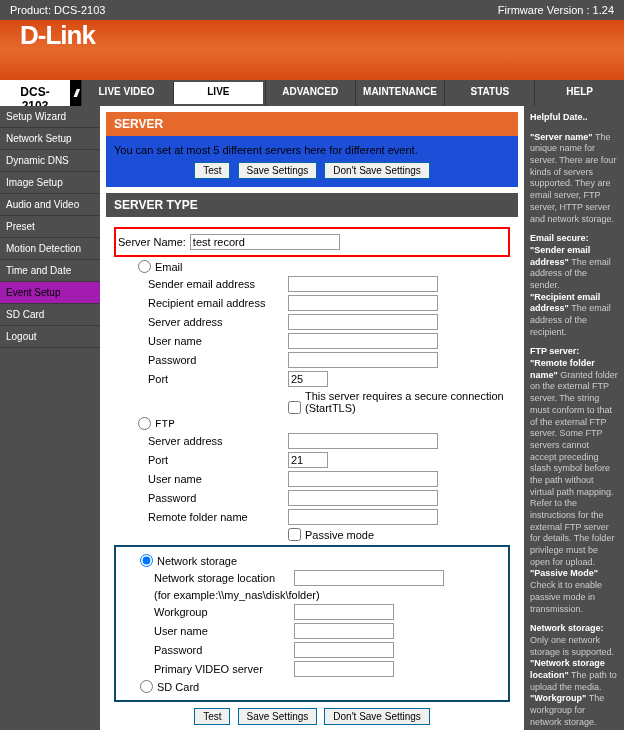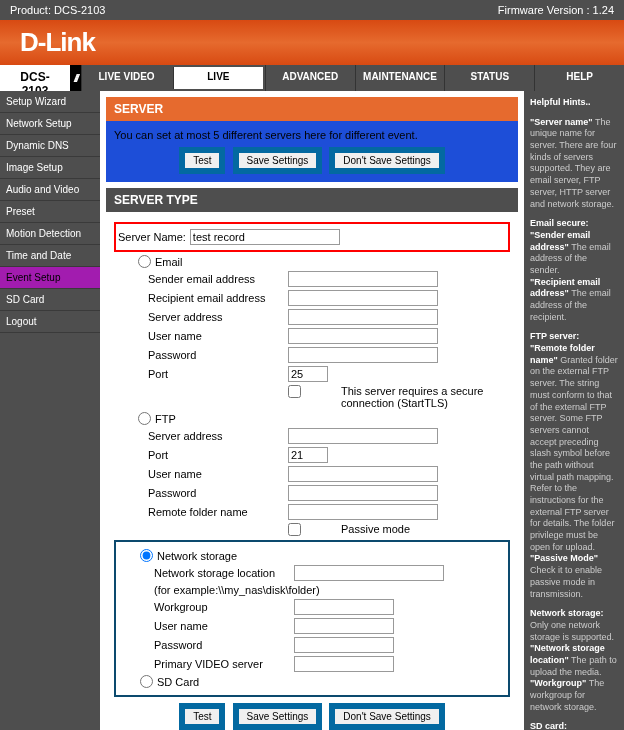--- a/index.html
+++ b/index.html
@@ -1,49 +1,49 @@
 <!DOCTYPE html>
 <html><head>
 <meta charset="utf-8">
 <style>
   * { box-sizing: border-box; margin: 0; padding: 0; }
   body { font-family: Arial, sans-serif; font-size: 11px; background: #fff; width: 624px; }
   .topbar { background: #4e4e4e; color: #fff; display: flex; justify-content: space-between; padding: 4px 10px; font-size: 11px; }
-  .header { background: linear-gradient(to bottom, #d84a12 0%, #e66a2e 50%, #d84a12 100%); height: 45px; display: flex; align-items: center; padding-left: 20px; }
+  .header { background: linear-gradient(to bottom, #d84a12 0%, #e66a2e 50%, #d84a12 100%); height: 60px; display: flex; padding-left: 20px; }
   .logo { color: #fff; font-size: 26px; font-weight: bold; font-family: Arial, sans-serif; letter-spacing: -1px; }
   .navrow { background: #4e4e4e; display: flex; align-items: stretch; height: 26px; }
   .product-tab { background: #fff; color: #000; font-weight: bold; font-size: 12px; padding: 5px 8px; width: 70px; text-align: center; }
   .slashes { background: #000; color: #fff; padding: 3px 4px; font-style: italic; font-weight: bold; letter-spacing: -2px; display: flex; align-items: center; }
   .navbtn { flex: 1; color: #fff; font-size: 10px; font-weight: bold; text-align: center; padding: 6px 4px; border-left: 1px solid #333; cursor: pointer; }
   .navbtn.active { background: #fff; color: #000; margin: 2px; padding: 4px; }
   .body { display: flex; }
   .sidebar { width: 100px; background: #4e4e4e; }
   .sidebar-item { color: #fff; font-size: 10px; padding: 5px 6px; border-bottom: 1px solid #3a3a3a; cursor: pointer; }
   .sidebar-item.active { background: #a21caf; color: #000; }
   .main { flex: 1; background: #fff; padding: 6px; }
   .section-title { background: #e66a2e; color: #fff; font-weight: bold; font-size: 12px; padding: 5px 8px; }
   .section-note { background: #1d4ed8; font-size: 11px; padding: 8px; }
   .btnrow { text-align: center; margin-top: 6px; }
-  button.form-btn { font-size: 10px; padding: 2px 8px; margin: 0 2px; background: #f0f0f0; border: 6px solid #0369a1; cursor: pointer; }
+  button.form-btn { font-size: 10px; padding: 2px 8px; margin: 0 2px; background: #f0f0f0; border: 1px solid #0369a1; cursor: pointer; }
   .section-dark { background: #4e4e4e; color: #fff; font-weight: bold; font-size: 12px; padding: 5px 8px; margin-top: 6px; }
   .form-area { background: #fff; padding: 8px; font-size: 11px; }
   .row { display: flex; align-items: center; margin: 3px 0; }
   .label-bold { font-weight: normal; margin-right: 4px; }
   .indent { margin-left: 24px; }
   .indent2 { margin-left: 34px; }
   .field-label { width: 140px; font-size: 11px; }
   input[type="text"], input[type="password"] { border: 1px solid #999; font-size: 11px; padding: 1px 2px; height: 16px; }
   input.wide { width: 150px; }
   input.port { width: 40px; }
   .hints { width: 100px; background: #4e4e4e; color: #ccc; font-size: 9px; padding: 6px; line-height: 1.3; }
   .hints b { color: #fff; }
   .hints p { margin-bottom: 8px; }
   .redbox1 { border: 2px solid red; padding: 2px; margin: 2px 0; }
   .redbox2 { border: 2px solid #0c4a6e; padding: 4px; margin: 4px 0; }
-  .cb-row { display: flex; align-items: flex-start; margin: 2px 0; gap: 36px; }
+  .cb-row { display: flex; align-items: flex-end; margin: 2px 0; }
   .cb-row input { margin-right: 4px; }
 </style>
 </head>
 <body>
 
 <div class="topbar">
   <span>Product: DCS-2103</span>
   <span>Firmware Version : 1.24</span>
 </div>
 
@@ -126,21 +126,21 @@
           <span class="field-label">Port</span>
           <input type="text" class="port" value="25" style="">
         </div>
       <div class="cb-row indent2" style="margin-left:174px;">
           <input type="checkbox" style="">
           <span>This server requires a secure connection (StartTLS)</span>
         </div>
 
       <div class="row indent">
         <input type="radio" name="stype" style="">
-        <span style="margin-left:4px;">FTP</span>
+        <span style="margin-left:4px;font-family:Liberation Mono, monospace;">FTP</span>
       </div>
       <div class="row indent2">
           <span class="field-label">Server address</span>
           <input type="text" class="wide" style="">
         </div>
       <div class="row indent2">
           <span class="field-label">Port</span>
           <input type="text" class="port" value="21" style="">
         </div>
       <div class="row indent2">
@@ -196,20 +196,20 @@
 
       <div class="btnrow">
         <button class="form-btn">Test</button>
         <button class="form-btn">Save Settings</button>
         <button class="form-btn">Don't Save Settings</button>
       </div>
     </div>
   </div>
 
   <div class="hints">
-    <p><b>Helpful Hints..</b></p>
+    <p><b>Helpful Date..</b></p>
     <p><b>"Server name"</b><span> The unique name for server. There are four kinds of servers supported. They are email server, FTP server, HTTP server and network storage.</span></p>
     <p><b>Email secure:</b><br><b>"Sender email address"</b><span> The email address of the sender.</span><br><b>"Recipient email address"</b><span> The email address of the recipient.</span></p>
     <p><b>FTP server:</b><br><b>"Remote folder name"</b><span> Granted folder on the external FTP server. The string must conform to that of the external FTP server. Some FTP servers cannot accept preceding slash symbol before the path without virtual path mapping. Refer to the instructions for the external FTP server for details. The folder privilege must be open for upload.</span><br><b>"Passive Mode"</b><span> Check it to enable passive mode in transmission.</span></p>
     <p><b>Network storage:</b><span> Only one network storage is supported.</span><br><b>"Network storage location"</b><span> The path to upload the media.</span><br><b>"Workgroup"</b><span> The workgroup for network storage.</span></p>
     <p><b>SD card:</b><br></p>
   </div>
 </div>
 
 </body></html>

